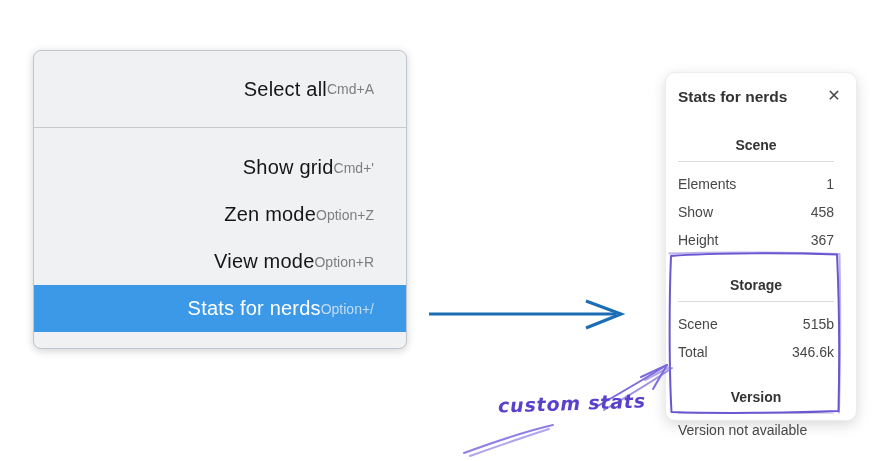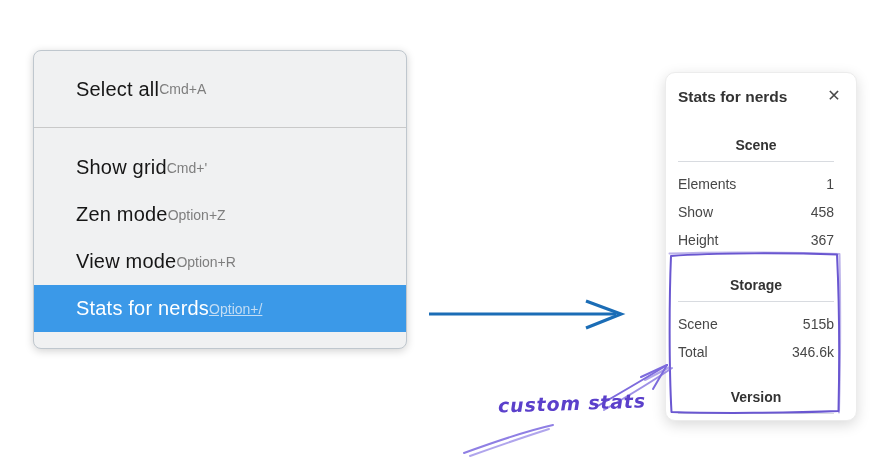--- a/index.html
+++ b/index.html
@@ -16,29 +16,29 @@
     background:#f0f1f2;
     border:1px solid #bfc7ce;
     border-radius:8px;
     box-shadow:0 2px 8px rgba(0,0,0,0.18);
     overflow:hidden;
   }
   .menu-section-top { padding:14px 0; }
   .menu-section-main { padding:16px 0 19px 0; }
   .menu-divider { border-top:1px solid #c9c9c9; }
   .menu-item {
-    height:47px; display:flex; align-items:center; justify-content:flex-start;
+    height:47px; display:flex; align-items:center; justify-content:flex-end;
     padding:0 32px 0 42px; cursor:default;
   }
   .menu-section-top .menu-item { height:48px; }
   .mi-label { font-size:20px; color:#161616; letter-spacing:0.2px; }
   .mi-shortcut { font-size:14px; color:#7e7e7e; }
   .menu-item.highlighted { background:#3b99e8; }
   .menu-item.highlighted .mi-label { color:#ffffff; }
-  .menu-item.highlighted .mi-shortcut { color:#c3ddf4;text-decoration:underline; }
+  .menu-item.highlighted .mi-shortcut { color:#c3ddf4; }
 
   
   .panel {
     position:absolute; left:665px; top:72px; width:192px; height:349px;
     background:#ffffff;
     border:1px solid #ececec;
     border-radius:10px;
     box-shadow:0 4px 14px rgba(0,0,0,0.15);
     z-index:1;
   }
@@ -147,20 +147,21 @@
         <span>Scene</span>
         <span>515b</span>
       </div>
       <div class="stat-row">
         <span>Total</span>
         <span>346.6k</span>
       </div>
 
       <div class="sec-header">Version</div>
       <div class="sec-divider"></div>
+      <div class="stat-note">Version not available</div>
 
     </div>
   </div>
 
   <svg class="overlay" viewBox="0 0 873 461" xmlns="http://www.w3.org/2000/svg">
 
     <g stroke="#1b6db6" stroke-width="3.2" fill="none">
       <path d="M429 314 L616 314"></path>
       <path d="M586 301 L621 314 L586 328" stroke-linejoin="miter"></path>
     </g>

